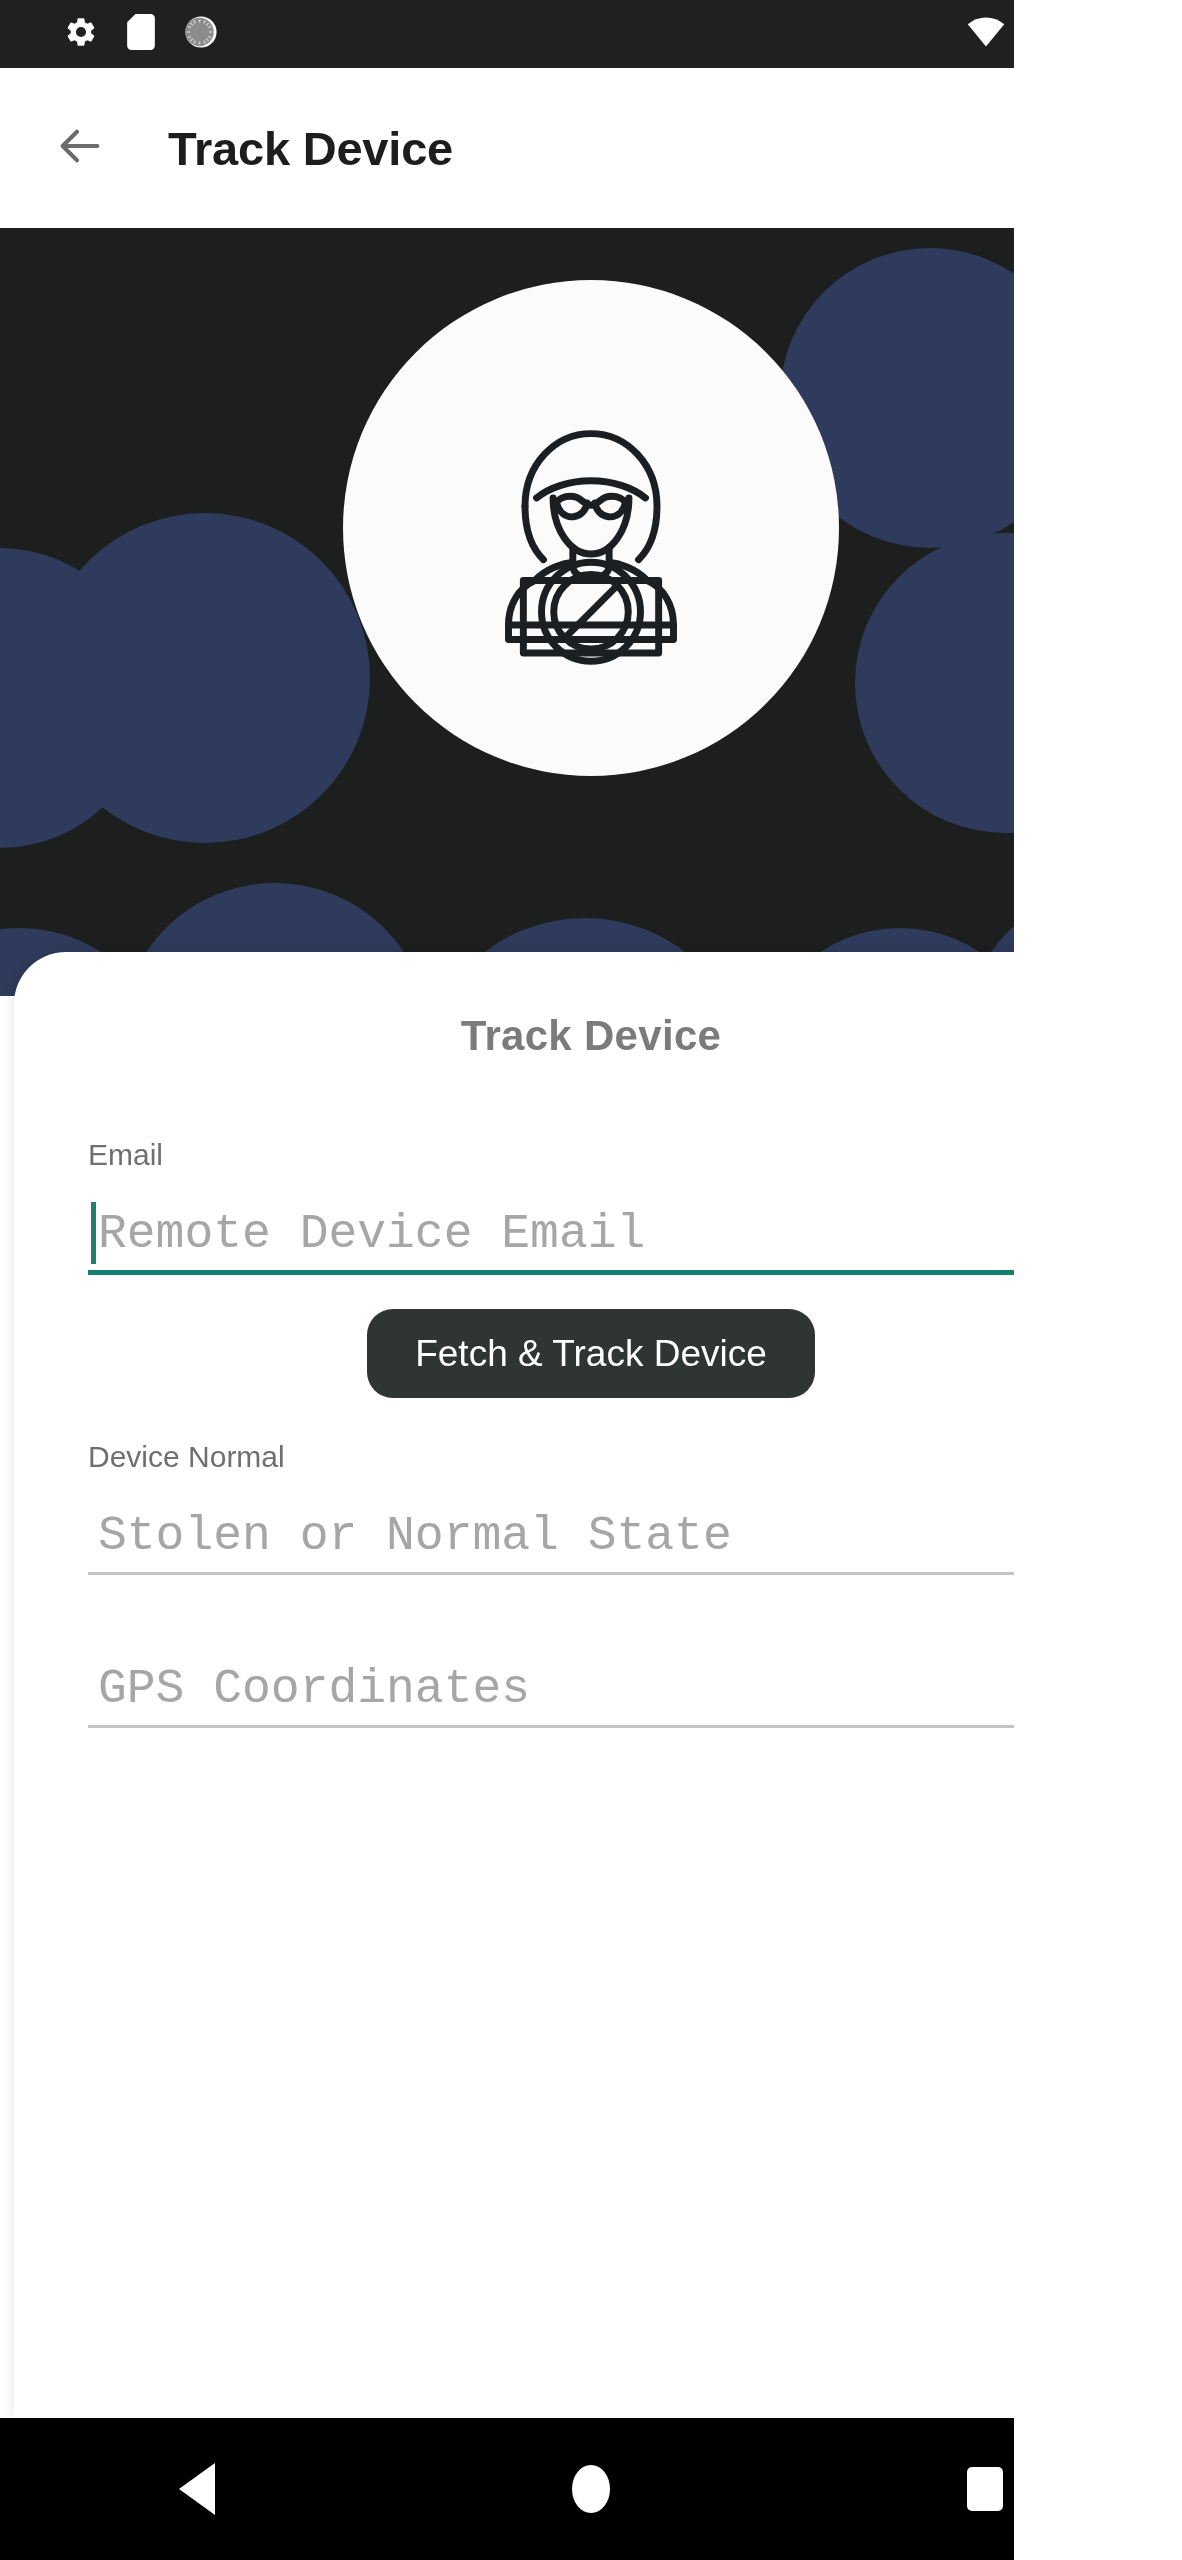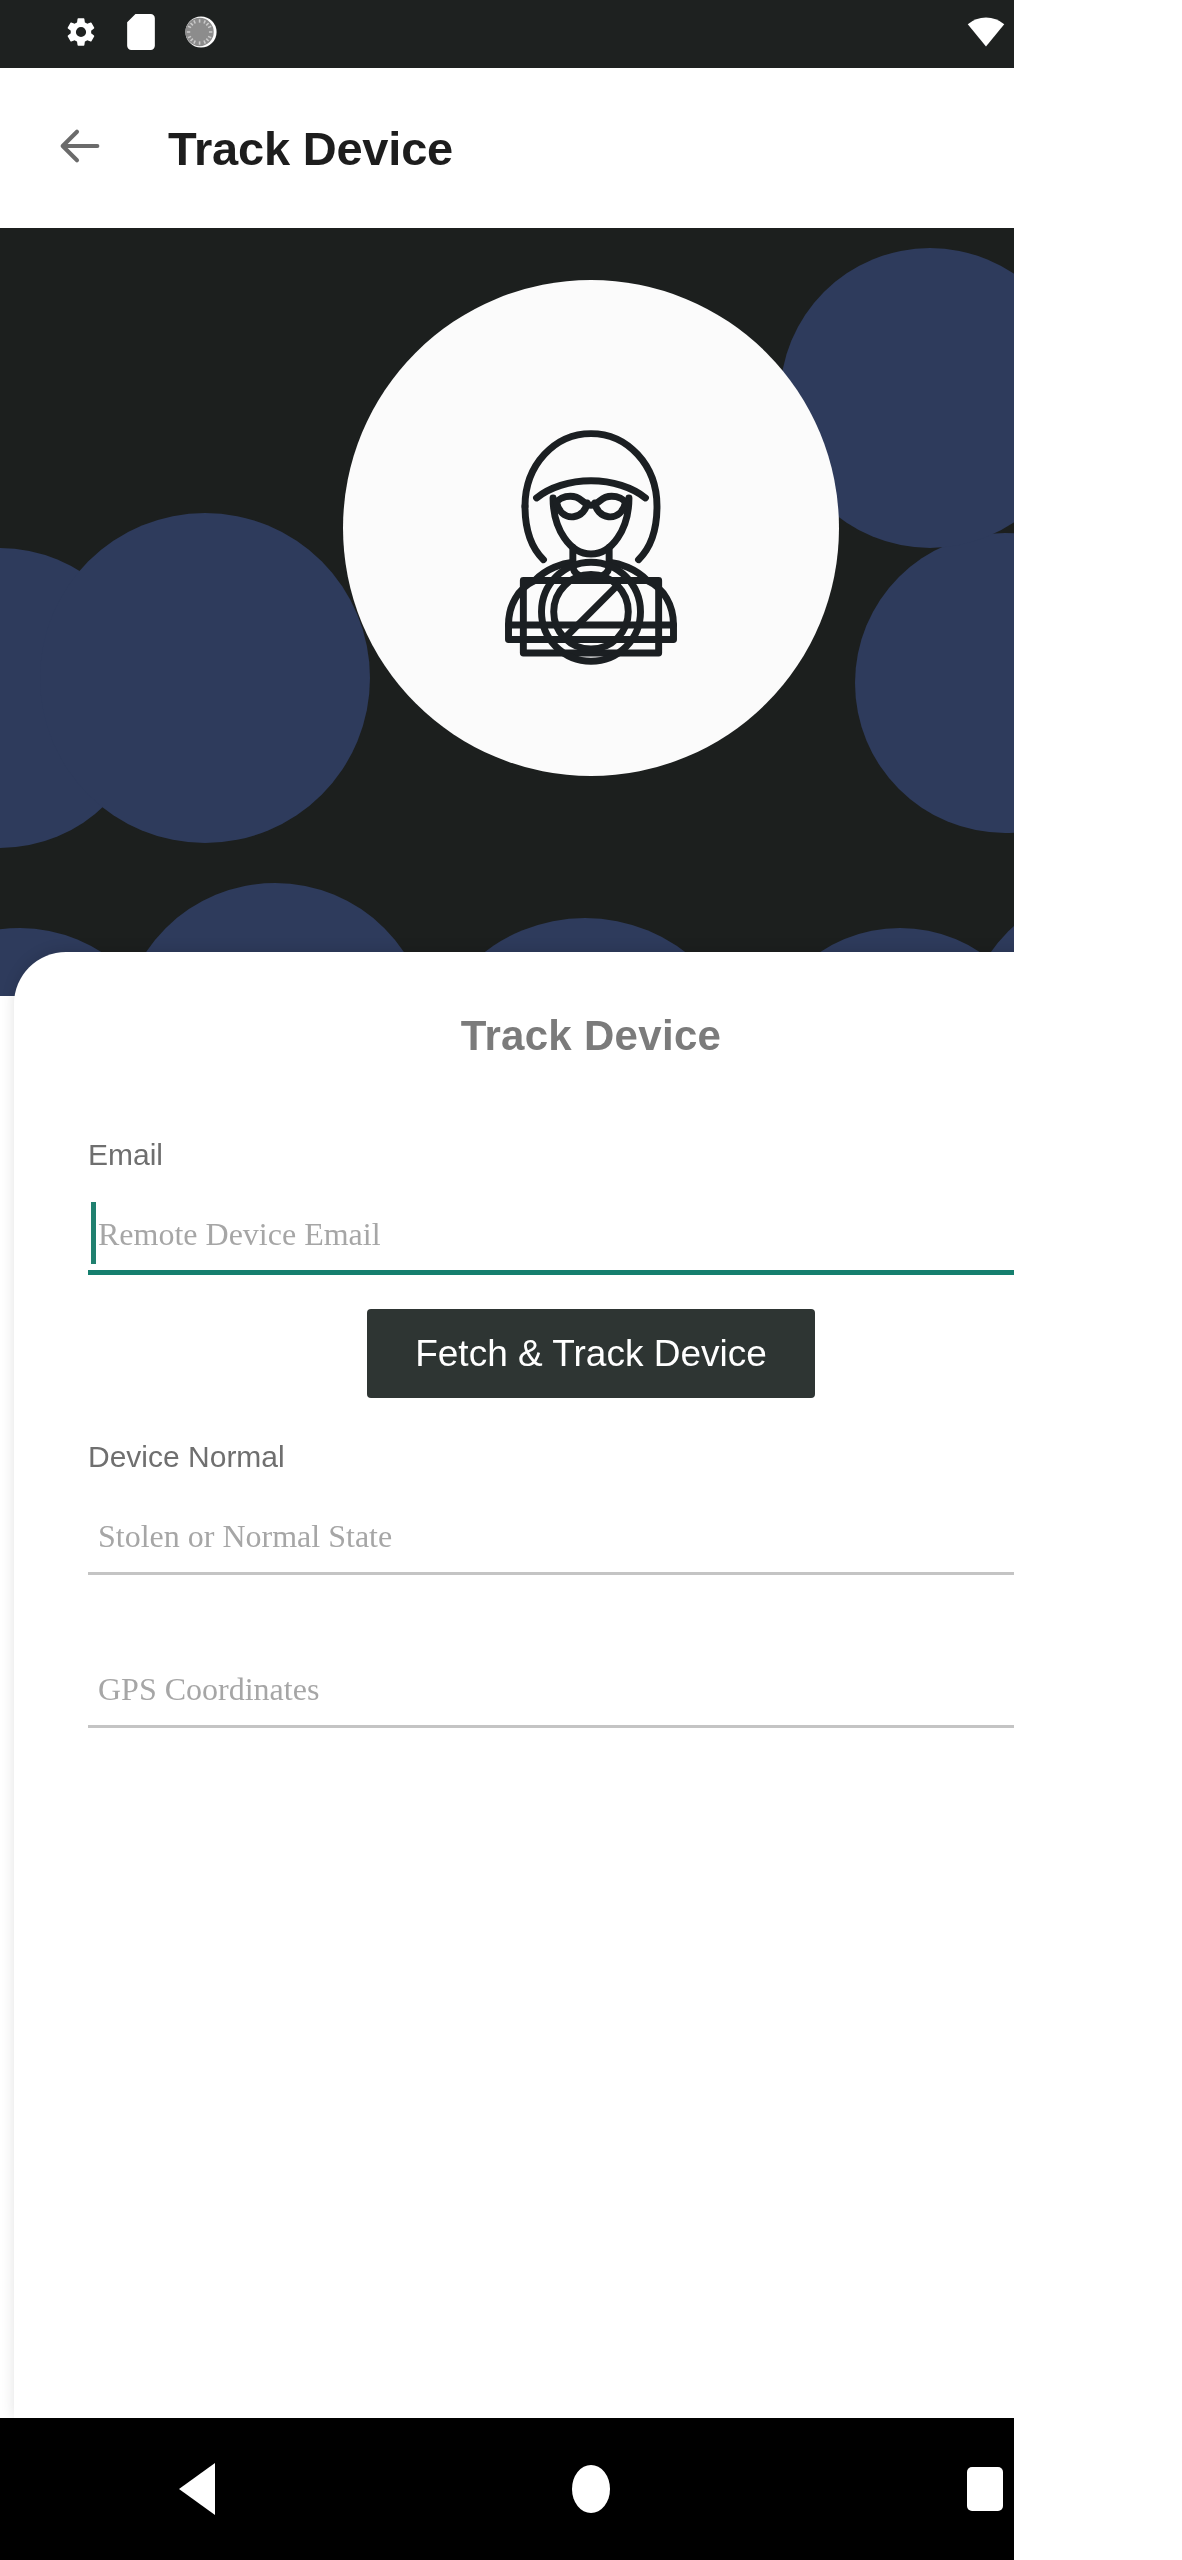--- a/index.html
+++ b/index.html
@@ -56,35 +56,35 @@
     color:#7b7b7b; letter-spacing:0.3px;
   }
 
   .form{ margin-top:78px; padding:0 74px; }
   .field{ margin-bottom:16px; }
   .field-label{
     font-size:30px; color:#6f6f6f; margin-bottom:26px; display:block;
   }
   .field-input{
     width:100%; height:72px; border:none; outline:none; background:transparent;
-    font-family:Liberation Serif, serif; font-size:32px; color:#000000;
+    font-family:Liberation Mono, monospace; font-size:48px; color:#000000;
     padding:0 0 0 10px;
   }
   .field-input::placeholder{ color:#a6a6a6; }
   .underline{ width:100%; height:3px; background:#c4c4c4; }
   .underline.focused{ height:5px; background:#157f6e; }
   .input-wrap{ position:relative; }
   .caret{
     position:absolute; left:3px; top:4px; width:5px; height:62px;
     background:#20806f;
   }
 
   .btn-row{ display:flex; justify-content:center; margin-top:34px; }
   .fetch-btn{
-    background:#2e3533; color:#ffffff; border:none; border-radius:4px;
+    background:#2e3533; color:#ffffff; border:none; border-radius:26px;
     font-family:"Liberation Sans", sans-serif; font-size:37px;
     padding:26px 48px; cursor:pointer; line-height:1;
   }
 
   .gap-a{ height:42px; }
   .gap-b{ height:62px; }
 
   
   .navbar{
     position:absolute; bottom:0; left:0; width:1182px; height:142px;

